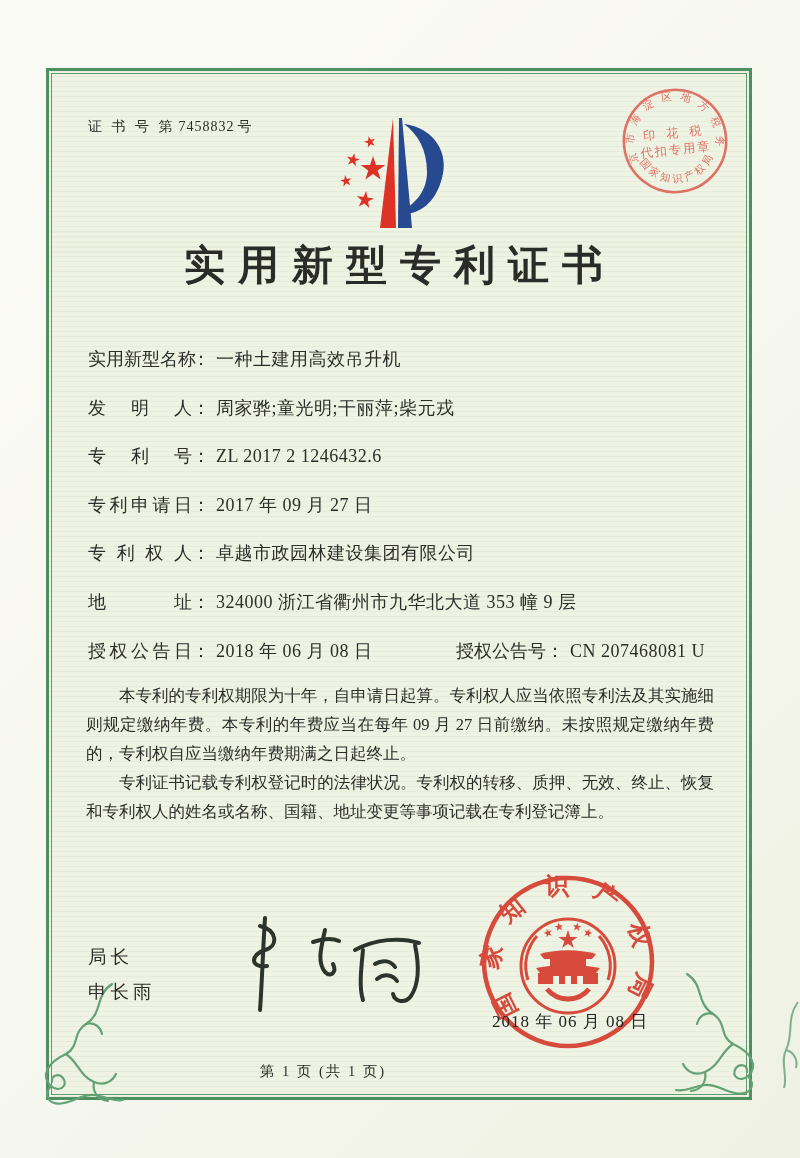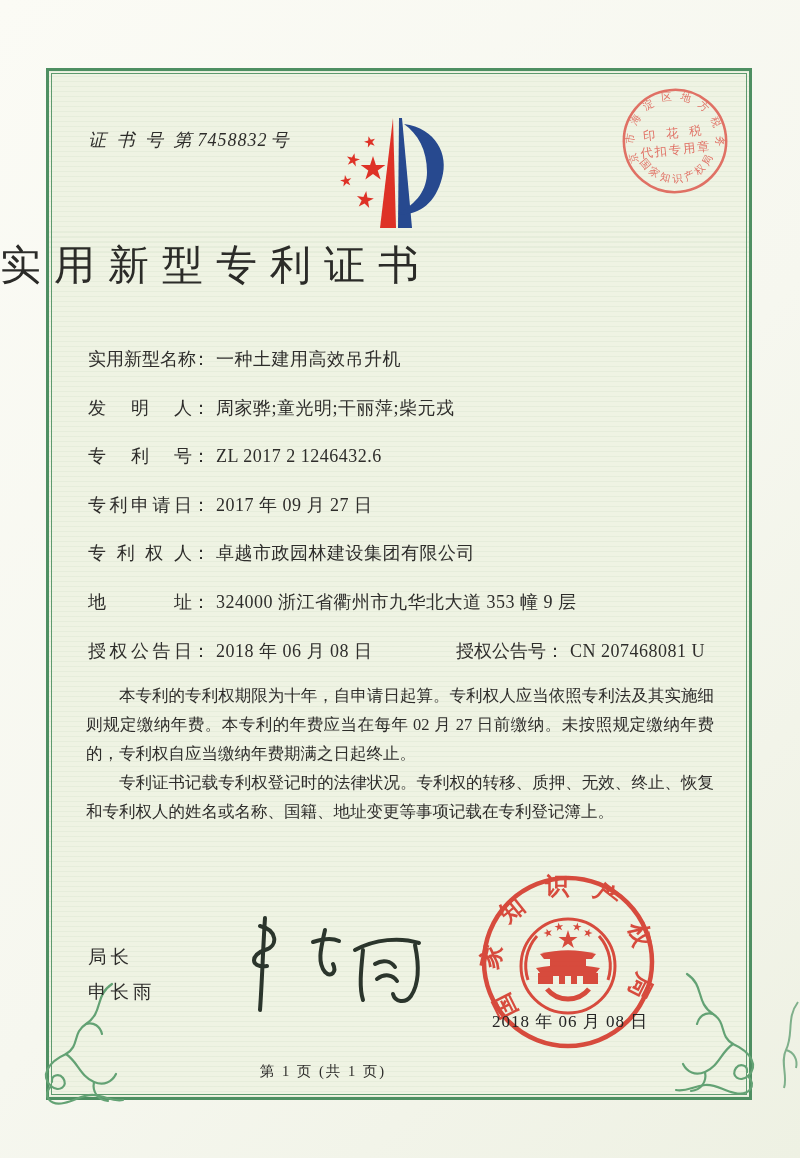--- a/index.html
+++ b/index.html
@@ -15,28 +15,28 @@
     position:absolute;left:46px;top:68px;width:700px;height:1026px;
     border:3px solid #4e8f62;
     background:
       repeating-linear-gradient(180deg,rgba(110,160,110,0.07) 0 1.5px,rgba(255,255,255,0) 1.5px 5px),
       #eff3e3;
   }
   .frame-inner{
     position:absolute;inset:2px;border:1px solid #5d9a6e;
   }
   .cert-no{
-    position:absolute;left:88px;top:128px;
-    font-size:18px;letter-spacing:3px;white-space:nowrap;font-style:italic;
+    position:absolute;left:88px;top:118px;
+    font-size:14px;letter-spacing:3px;white-space:nowrap;
   }
   .cert-no .num{letter-spacing:1px;padding:0 3px;}
   .logo{position:absolute;left:330px;top:110px;}
   .doc-title{
     position:absolute;left:0;top:238px;width:800px;
-    font-size:41px;font-weight:400;
+    text-align:center;font-size:41px;font-weight:700;
     letter-spacing:13px;color:#2b2b28;
   }
   .fields{position:absolute;left:88px;top:347px;width:626px;}
   .frow{height:48.6px;font-size:18px;white-space:nowrap;position:relative;}
   .flabel{
     display:inline-block;width:104px;
     text-align:justify;text-align-last:justify;
     vertical-align:bottom;
   }
   .colon{display:inline-block;}
@@ -138,21 +138,21 @@
     </div>
     <div class="frow">
       <span class="flabel">授权公告日</span><span class="colon">：</span><span class="fvalue">2018 年 06 月 08 日</span>
       <span class="grant-right">
         <span>授权公告号</span><span>：</span><span class="fvalue">CN 207468081 U</span>
       </span>
     </div>
   </div>
 
   <div class="paras">
-    <p>本专利的专利权期限为十年，自申请日起算。专利权人应当依照专利法及其实施细则规定缴纳年费。本专利的年费应当在每年 02 月 27 日前缴纳。未按照规定缴纳年费的，专利权自应当缴纳年费期满之日起终止。</p>
+    <p>本专利的专利权期限为十年，自申请日起算。专利权人应当依照专利法及其实施细则规定缴纳年费。本专利的年费应当在每年 09 月 27 日前缴纳。未按照规定缴纳年费的，专利权自应当缴纳年费期满之日起终止。</p>
     <p>专利证书记载专利权登记时的法律状况。专利权的转移、质押、无效、终止、恢复和专利权人的姓名或名称、国籍、地址变更等事项记载在专利登记簿上。</p>
   </div>
 
   <div class="director">
     <div>局长</div>
     <div>申长雨</div>
   </div>
 
   <svg class="signature" width="230" height="112" viewBox="0 0 230 112" fill="none" stroke="#2b352c" stroke-width="4" stroke-linecap="round" stroke-linejoin="round">
     <path d="M55,18 C72,22 74,38 60,42 C46,46 44,60 62,58"></path>

